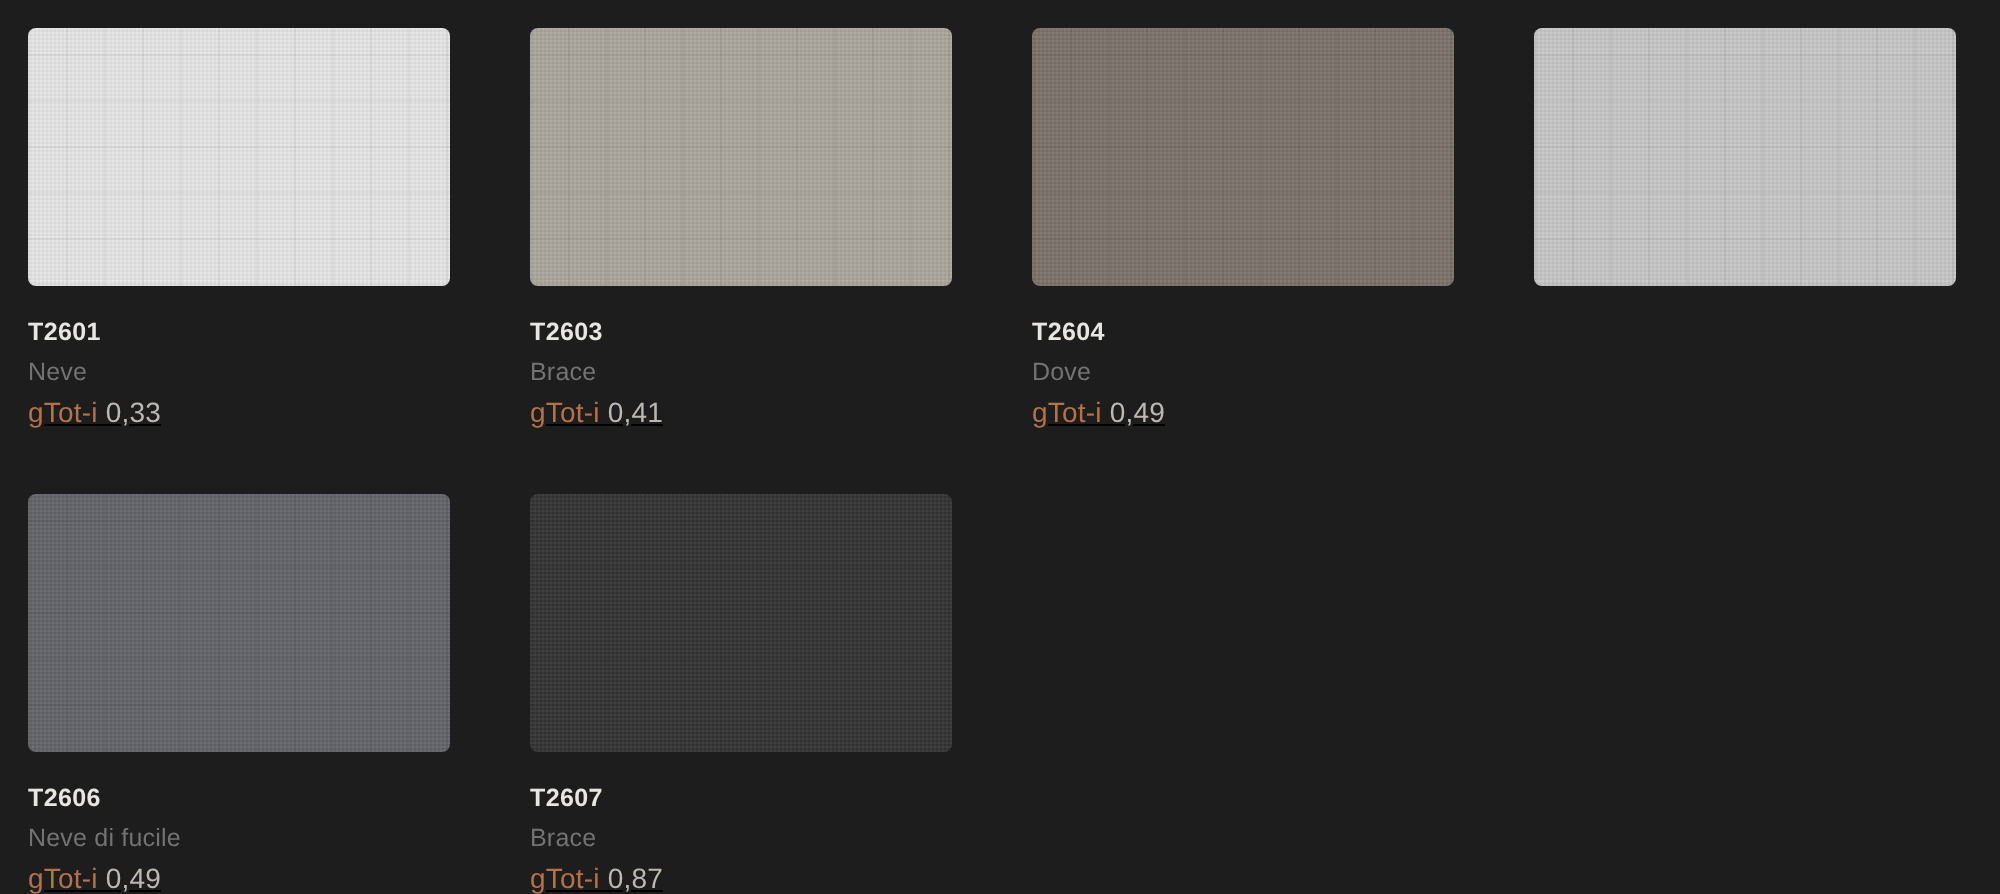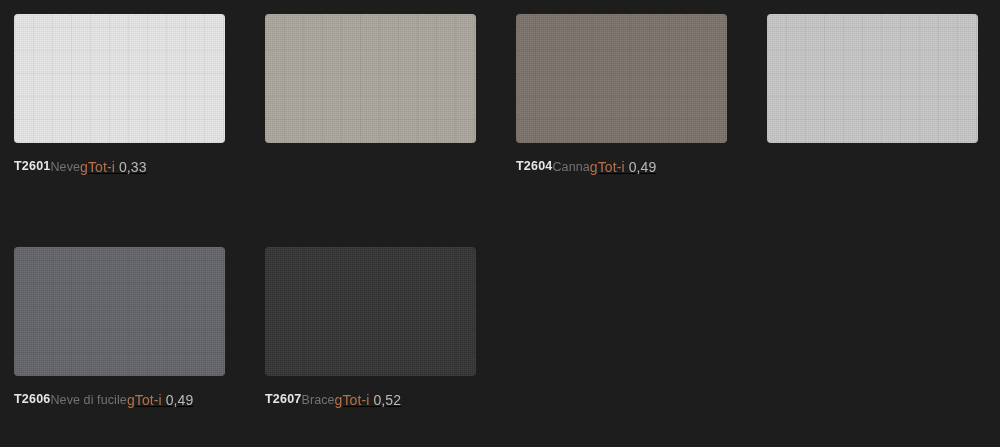--- a/index.html
+++ b/index.html
@@ -87,20 +87,21 @@
         rgba(0,0,0,0.035) 1px,
         rgba(0,0,0,0) 1px,
         rgba(0,0,0,0) 23px
       );
     pointer-events: none;
   }
 
   .swatch-meta {
     padding-top: 14px;
     display: flex;
+    flex-direction: column;
     gap: 0;
   }
 
   .swatch-code {
     font-size: 12.5px;
     font-weight: bold;
     color: #e8e6e3;
     line-height: 19px;
     letter-spacing: 0.2px;
   }
@@ -139,27 +140,32 @@
     <div class="swatch-meta">
       <div class="swatch-code">T2601</div>
       <div class="swatch-name">Neve</div>
       <div class="swatch-gtot"><span class="gtot-label">gTot-i</span> <span class="gtot-value">0,33</span></div>
     </div>
   </div>
 
 
   <div class="swatch-card">
     <div class="swatch-chip" style="background-color: rgb(171, 166, 156);"></div>
+    <div class="swatch-meta">
+      <div class="swatch-code">T2603</div>
+      <div class="swatch-name">Brace</div>
+      <div class="swatch-gtot"><span class="gtot-label">gTot-i</span> <span class="gtot-value">0,41</span></div>
+    </div>
   </div>
 
   <div class="swatch-card">
     <div class="swatch-chip" style="background-color: rgb(123, 115, 106);"></div>
     <div class="swatch-meta">
       <div class="swatch-code">T2604</div>
-      <div class="swatch-name">Canna</div>
+      <div class="swatch-name">Dove</div>
       <div class="swatch-gtot"><span class="gtot-label">gTot-i</span> <span class="gtot-value">0,49</span></div>
     </div>
   </div>
 
   <div class="swatch-card">
     <div class="swatch-chip" style="background-color: rgb(198, 198, 199);"></div>
   </div>
 
   <div class="swatch-card">
     <div class="swatch-chip" style="background-color: rgb(99, 100, 106);"></div>
@@ -168,17 +174,17 @@
       <div class="swatch-name">Neve di fucile</div>
       <div class="swatch-gtot"><span class="gtot-label">gTot-i</span> <span class="gtot-value">0,49</span></div>
     </div>
   </div>
 
   <div class="swatch-card">
     <div class="swatch-chip" style="background-color: rgb(51, 51, 51);"></div>
     <div class="swatch-meta">
       <div class="swatch-code">T2607</div>
       <div class="swatch-name">Brace</div>
-      <div class="swatch-gtot"><span class="gtot-label">gTot-i</span> <span class="gtot-value">0,52</span></div>
+      <div class="swatch-gtot"><span class="gtot-label">gTot-i</span> <span class="gtot-value">0,87</span></div>
     </div>
   </div>
 
 </div>
 
 </body></html>

